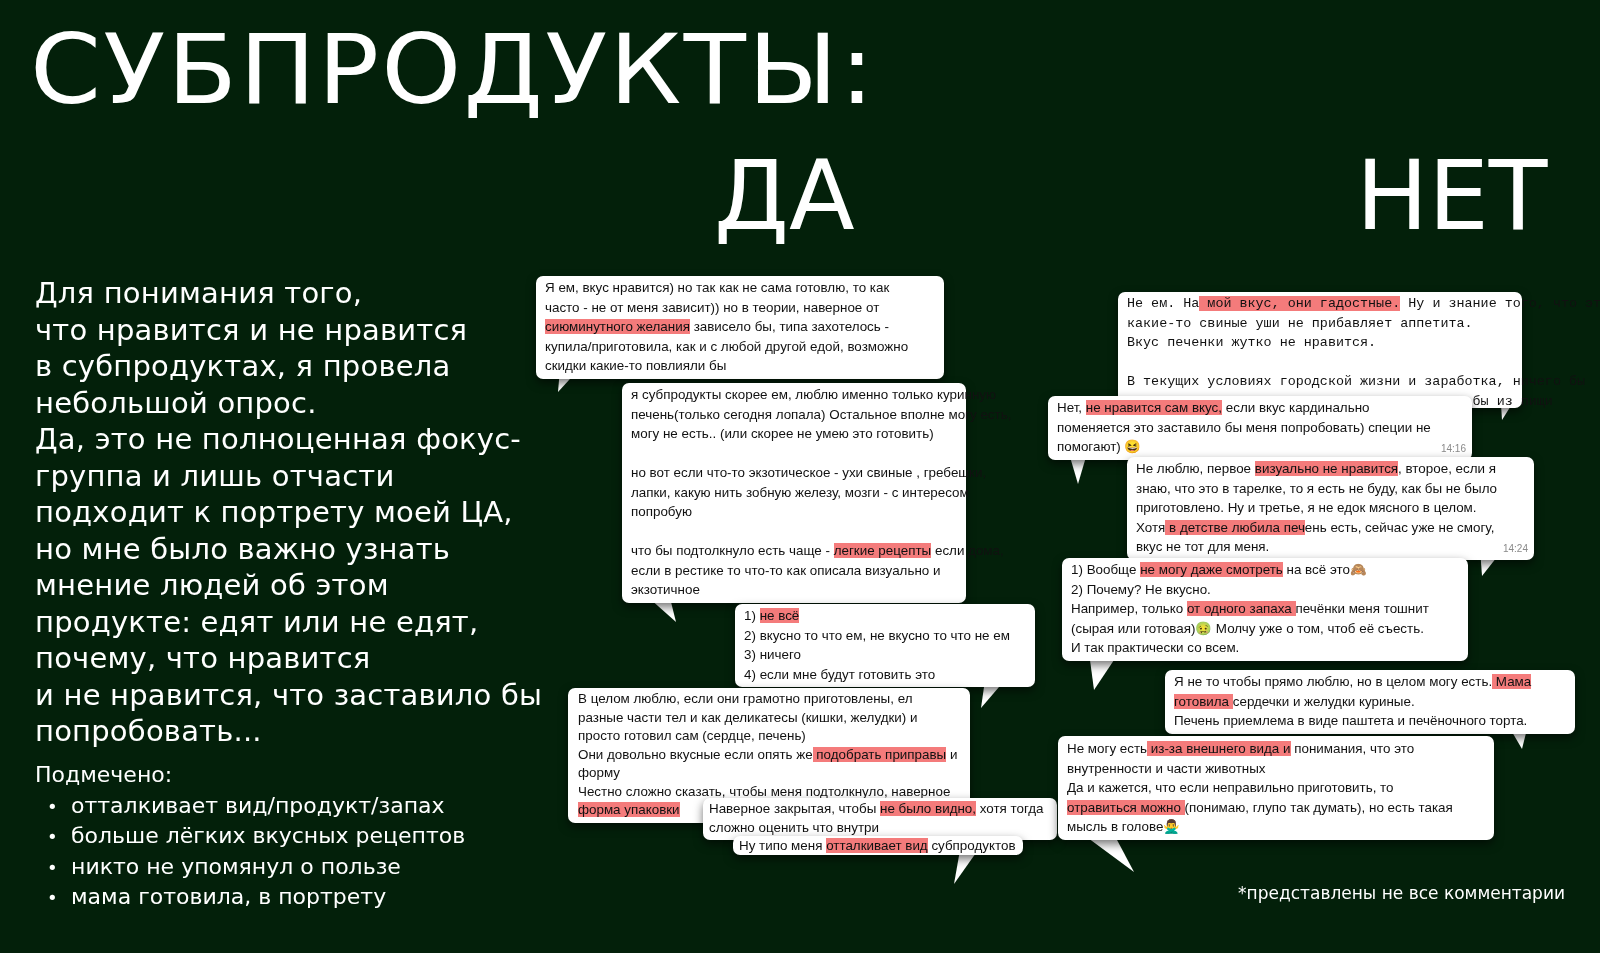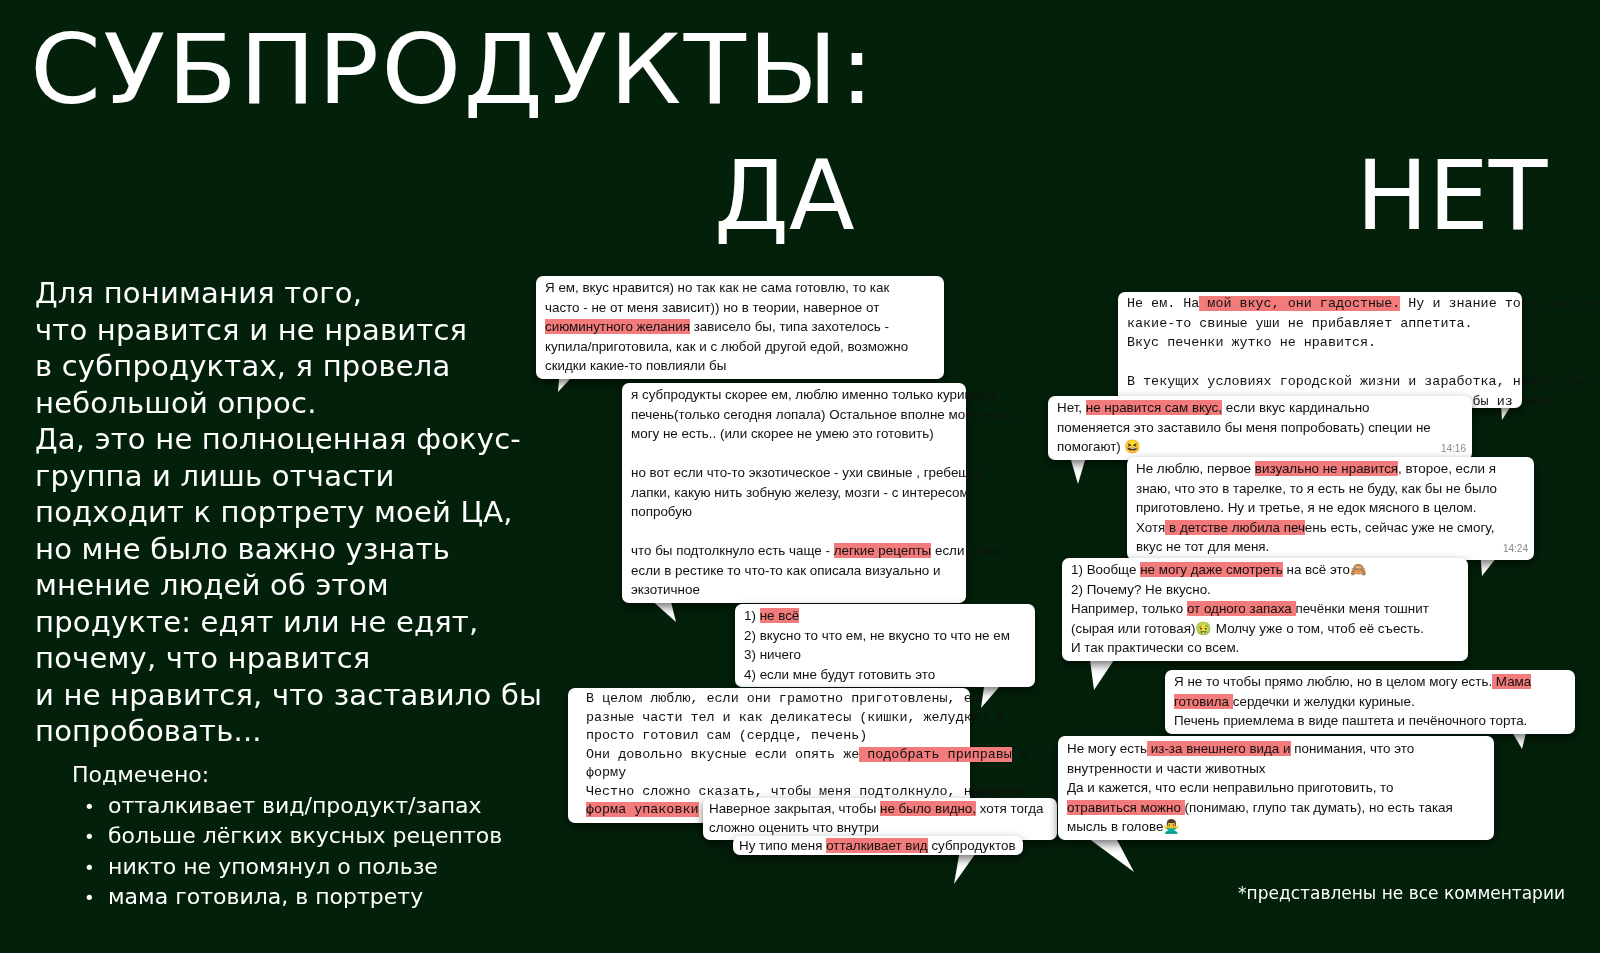--- a/index.html
+++ b/index.html
@@ -31,21 +31,21 @@
     .col-no { left: 1356px; }
 
     .intro {
       position: absolute; left: 35px; top: 275px; width: 540px;
       font-size: 29px; line-height: 36.5px; color: #ffffff;
       white-space: pre-line;
       letter-spacing: 0.2px;
     }
     .observed {
       position: absolute; left: 35px; top: 760px; width: 520px;
-      font-size: 22px; line-height: 29.5px; color: #fff; margin-left: 37px;
+      font-size: 22px; line-height: 29.5px; color: #fff;
     }
     .observed ul { list-style: none; margin-top: 1px; }
     .observed li { padding-left: 12px; position: relative; }
     .observed li .bullet {
       display: inline-block; width: 24px; font-size: 18px; text-align: left;
     }
     .footnote {
       position: absolute; right: 35px; top: 883px;
       font-size: 17px; color: #ffffff;
     }
@@ -140,21 +140,21 @@
   <span class="line">экзотичное</span>
 </div>
 
 <div class="bubble" style="left:735px;top:604px;width:300px;">
   <span class="line"><span>1) </span><span class="hl">не всё </span></span>
   <span class="line">2) вкусно то что ем, не вкусно то что не ем</span>
   <span class="line">3) ничего</span>
   <span class="line">4) если мне будут готовить это</span>
 </div>
 
-<div class="bubble" style="left:568px;top:688px;width:402px;padding-left:18px;line-height:18.5px;font-family:Liberation Mono, monospace;">
+<div class="bubble" style="left:568px;top:688px;width:402px;padding-left:10px;line-height:18.5px;">
   <span class="line">В целом люблю, если они грамотно приготовлены, ел</span>
   <span class="line">разные части тел и как деликатесы (кишки, желудки) и</span>
   <span class="line">просто готовил сам (сердце, печень)</span>
   <span class="line"><span>Они довольно вкусные если опять же</span><span class="hl"> подобрать приправы</span><span> и</span></span>
   <span class="line">форму</span>
   <span class="line">Честно сложно сказать, чтобы меня подтолкнуло, наверное</span>
   <span class="line"><span class="hl">форма упаковки </span></span>
 </div>
 
 <div class="bubble" style="left:703px;top:798px;width:354px;padding-left:6px;line-height:18.5px;">

